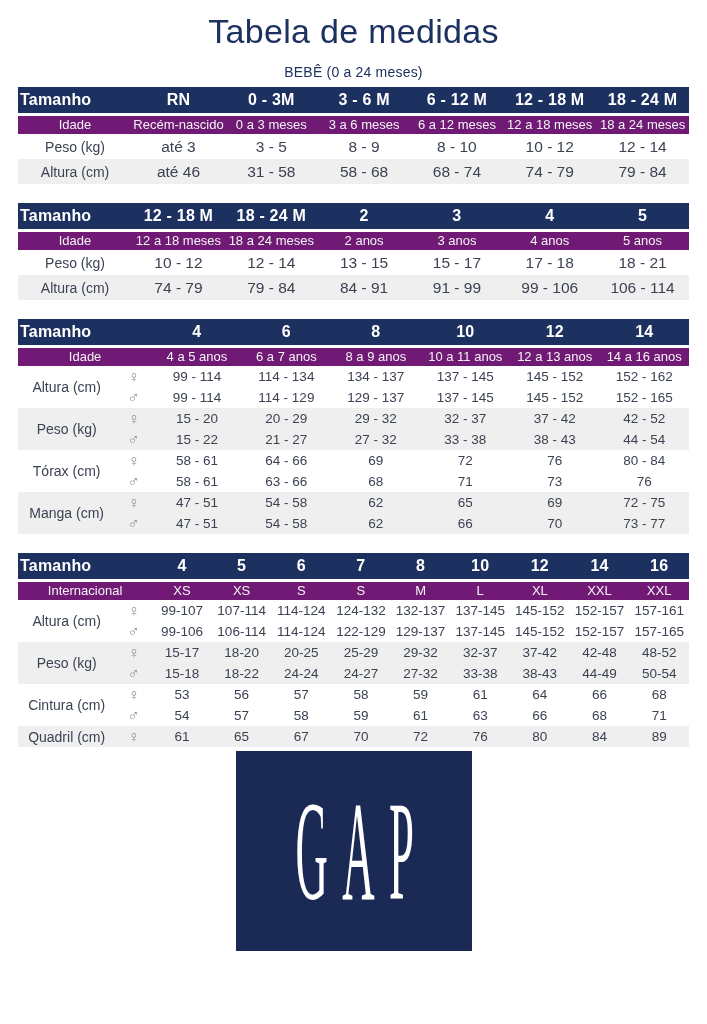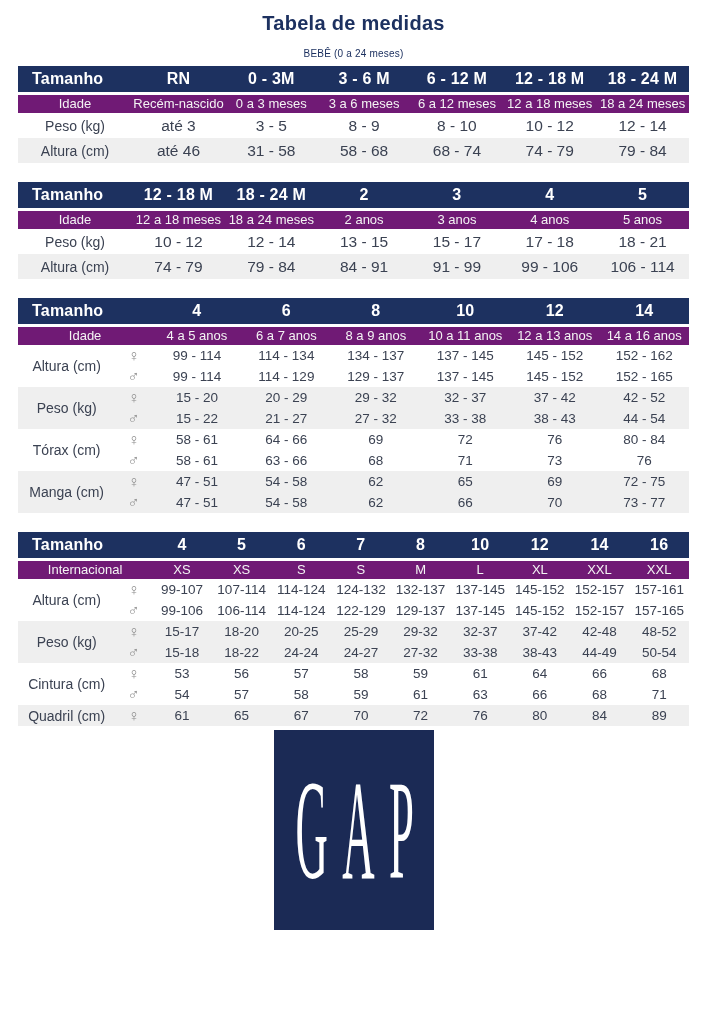--- a/index.html
+++ b/index.html
@@ -4,54 +4,54 @@
 <style>
   * { margin: 0; padding: 0; box-sizing: border-box; }
   html, body { background: #ffffff; }
   body {
     width: 707px; height: 1024px; overflow: hidden;
     font-family: "Liberation Sans", "DejaVu Sans", sans-serif;
   }
   .page { padding: 10px 18px 0 18px; }
 
   .page-title {
-    text-align: center; color: #1d3160; font-size: 20px;
-    font-weight: 700; letter-spacing: 0.3px; margin-top: 2px;
+    text-align: center; color: #1d3160; font-size: 34px;
+    font-weight: 400; letter-spacing: 0.3px; margin-top: 2px;
   }
 
   .table-section { margin-top: 19px; }
   .table-section:first-of-type { margin-top: 13px; }
   .section-title {
-    text-align: center; color: #1d3160; font-size: 10px;
+    text-align: center; color: #1d3160; font-size: 14px;
     font-weight: 400; margin-bottom: 7px; letter-spacing: 0.2px;
   }
 
   table.size-table { width: 100%; border-collapse: collapse; table-layout: fixed; }
   table.size-table th {
     background: #1d3160; color: #ffffff; font-size: 16px; font-weight: 700;
     height: 27px; text-align: center; border-bottom: 3px solid #ffffff;
     letter-spacing: 0.2px;
   }
-  table.size-table th.first { text-align: left; padding-left: 14px; }
+  table.size-table th.first { text-align: left; padding-left: 2px; }
   table.size-table tr.subheader td {
     background: #701a75; color: #f4f4f4; font-size: 13px;
     height: 20px; font-weight: 400;
   }
   table.size-table td { text-align: center; color: #3b4252; font-size: 15.5px; height: 25px; }
   table.size-table.compact td { font-size: 13.5px; height: 21px; }
   table.size-table.compact tr.subheader td { font-size: 13px; }
   table.size-table td.rowlabel { font-size: 14px; }
   table.size-table td.gender { color: #8e8e8e; font-size: 16px; line-height: 1; }
   table.size-table tr.stripe td { background: #efefef; }
   table.size-table tr.stripe td.gender,
   table.size-table td.gender { background-clip: padding-box; }
 
   .logo-wrap { display: flex; justify-content: center; margin-top: 4px; }
   .gap-logo {
-    width: 160px; height: 200px; background: #1b2a55;
+    width: 236px; height: 200px; background: #1b2a55;
     display: flex; align-items: center; justify-content: center; overflow: hidden;
   }
   .gap-logo span {
     color: #ffffff; font-family: "Liberation Serif", "DejaVu Serif", serif;
     font-size: 56px; font-weight: 400; letter-spacing: 18px; margin-right: -18px;
     transform: scale(0.8, 2.55); transform-origin: center;
   }
 </style>
 </head>
 <body>

